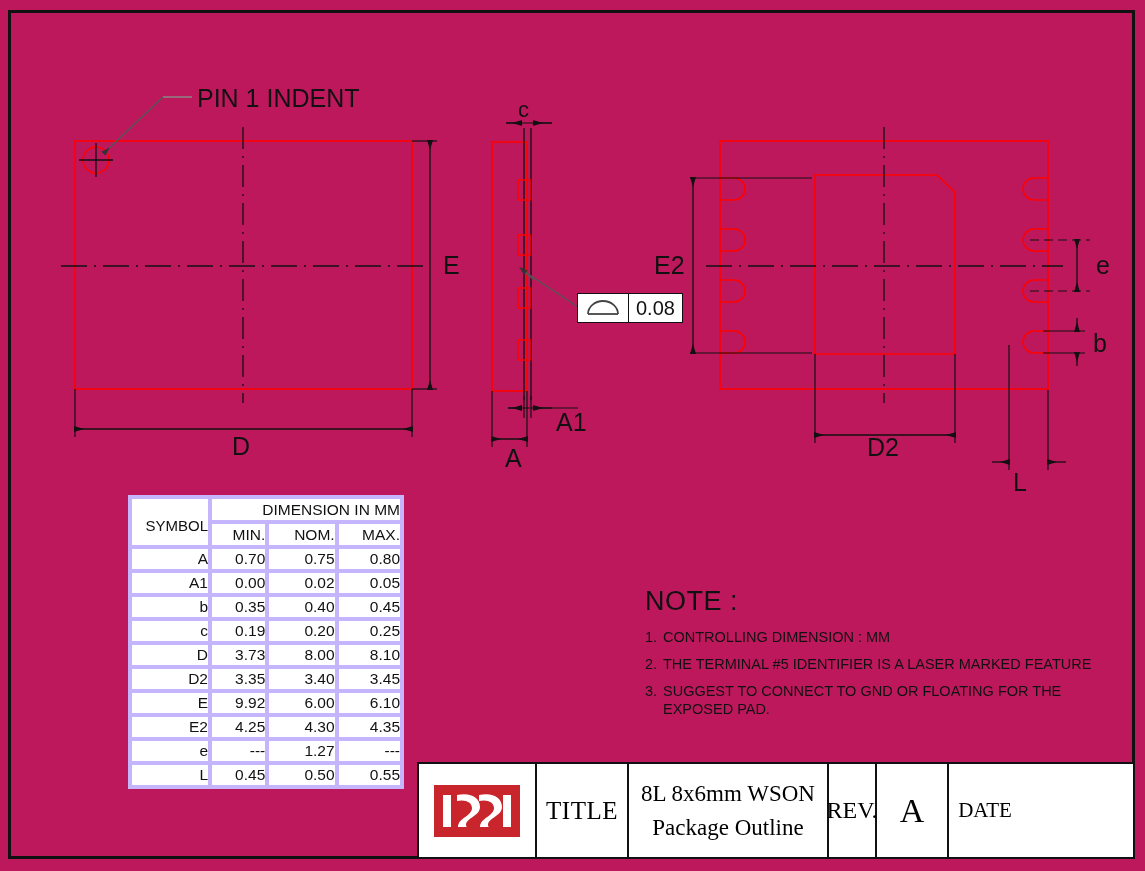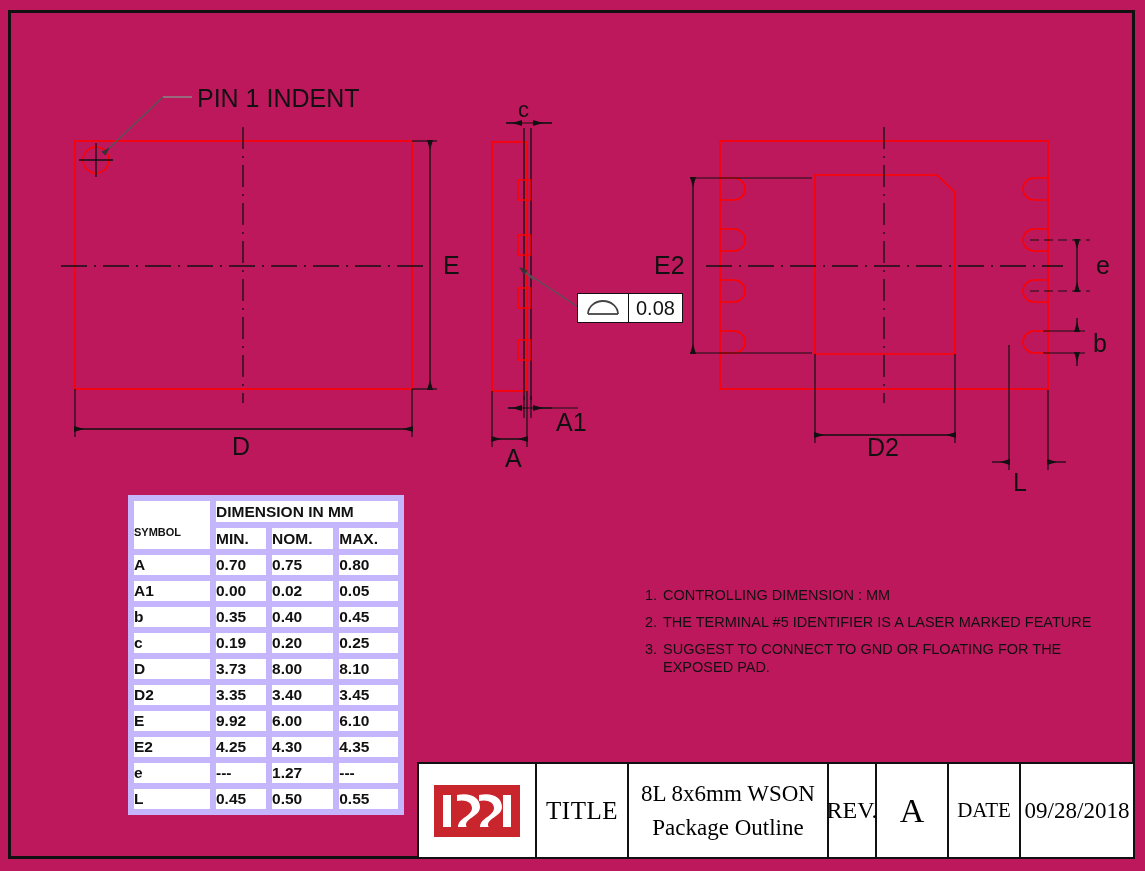--- a/index.html
+++ b/index.html
@@ -52,32 +52,32 @@
     left: 128px;
     top: 495px;
     width: 276px;
     border-collapse: collapse;
     font-family: "Liberation Sans", sans-serif;
     font-size: 15.5px;
     color: #111111;
     background: #ffffff;
   }
   #dim-table td, #dim-table th {
-    border: 6px solid #c4b5fd;
-    text-align: left;
+    border: 4px solid #c4b5fd;
+    text-align: right;
     padding: 0;
     height: 20px;
-    font-weight: bold;
+    font-weight: normal;
   }
   #dim-table th { height: 21px; }
   #dim-table .symcell {
     width: 76px;
     vertical-align: bottom;
     padding-bottom: 11px;
-    font-size: 11px;
+    font-size: 15px;
   }
   #dim-table .spanhead { font-size: 15.5px; }
 
   
   #note-block {
     position: absolute;
     left: 645px;
     top: 586px;
     width: 470px;
     color: #111111;
@@ -360,20 +360,21 @@
         <tr>
           <td>L</td>
           <td>0.45</td>
           <td>0.50</td>
           <td>0.55</td>
         </tr>
       </tbody>
   </table>
 
   <div id="note-block">
+    <div id="note-title">NOTE :</div>
     <div id="note-items">
         <div class="note-row">
           <div class="note-num">1.</div>
           <div class="note-txt">CONTROLLING DIMENSION : MM</div>
         </div>
         <div class="note-row">
           <div class="note-num">2.</div>
           <div class="note-txt">THE TERMINAL #5 IDENTIFIER IS A LASER MARKED FEATURE</div>
         </div>
         <div class="note-row">
@@ -404,18 +405,15 @@
     </div>
     <div class="tb-revlabel">
       <span class="serif">REV.</span>
     </div>
     <div class="tb-revval">
       <span class="serif">A</span>
     </div>
     <div class="tb-datelabel">
       <span class="serif">DATE</span>
     </div>
-    <div class="tb-dateval">
-      <span class="serif">09/28/2018</span>
-    </div>
   </div>
 
 </div>
 
 </body></html>

